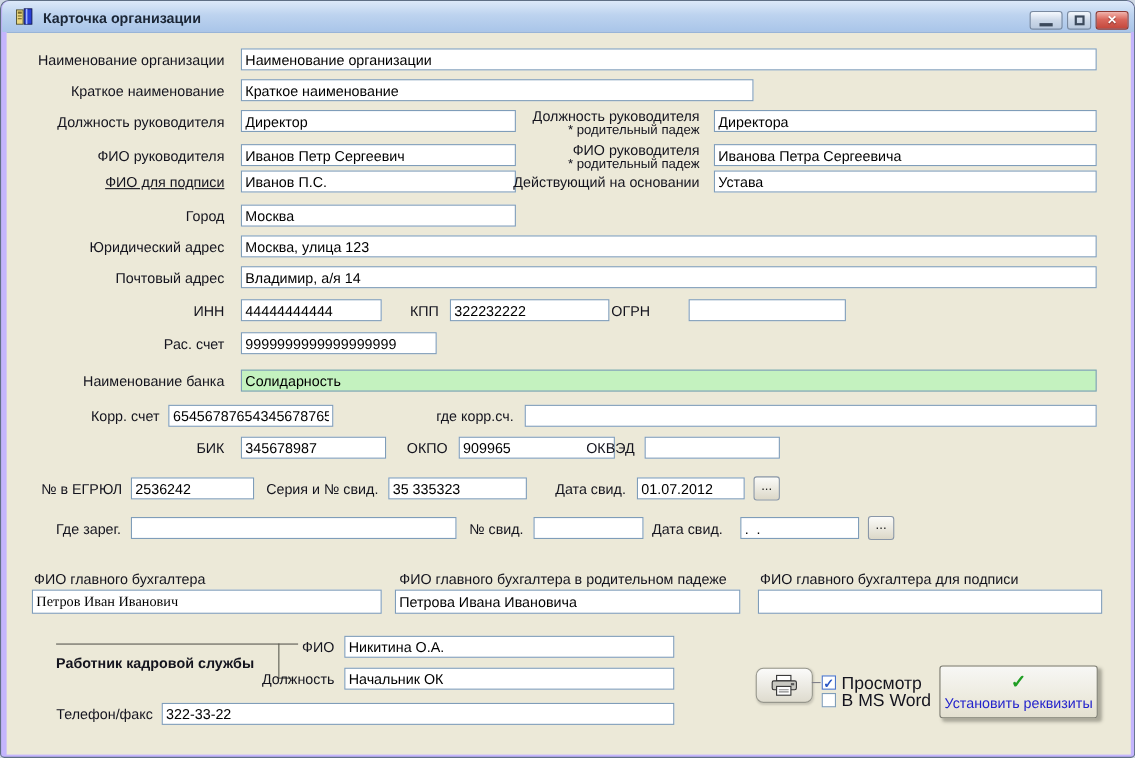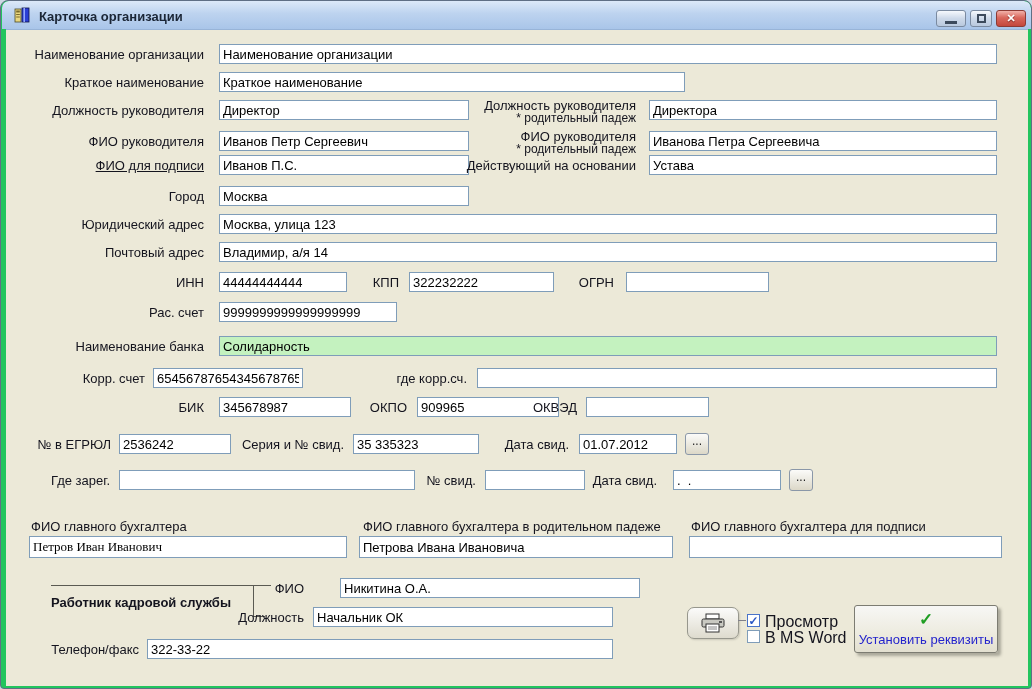--- a/index.html
+++ b/index.html
@@ -1,16 +1,16 @@
 <!DOCTYPE html>
 <html><head>
 <meta charset="utf-8">
 <style>
   html,body{margin:0;padding:0;background:#cfd8e4;font-family:"Liberation Sans",sans-serif;}
-  .frame{position:relative;width:1032px;height:689px;background:#22c55e;border:1px solid #5f6f85;
+  .frame{position:relative;width:1032px;height:689px;background:#c4b5fd;border:1px solid #5f6f85;
          border-radius:8px 8px 4px 4px;box-sizing:border-box;overflow:hidden;}
   .titlebar{position:absolute;left:1px;top:0;width:1029px;height:28px;border-radius:7px 7px 0 0;
             background:linear-gradient(#dce9f9,#bdd3ef 45%,#a9c5e9);}
   .title-text{position:absolute;left:37px;top:8px;font-size:13px;font-weight:700;color:#1b2636;}
   .title-icon{position:absolute;left:12px;top:6px;width:20px;height:16px;}
   .win-btn{position:absolute;top:9px;height:17px;border:1px solid #7a8aa0;border-radius:3px;
            background:linear-gradient(#f6f9fd,#cdd9e9 50%,#b9c9de);box-sizing:border-box;
            display:flex;align-items:center;justify-content:center;font-size:10px;color:#33404f;cursor:default;}
   .win-btn.close{background:linear-gradient(#f2b2aa,#d9675c 45%,#c3473c);border-color:#8d3a34;color:#fff;font-weight:700;}
   .glyph-min{width:12px;height:3px;background:#3c4a5c;margin-top:7px;}
@@ -98,21 +98,21 @@
   <span class="lbl" style="right:827px;top:216px;">Юридический адрес</span>
   <input class="inp" style="left: 218px; top: 213px; width: 778px;" value="Москва, улица 123">
 
   <span class="lbl" style="right:827px;top:244px;">Почтовый адрес</span>
   <input class="inp" style="left: 218px; top: 241px; width: 778px;" value="Владимир, а/я 14">
 
   <span class="lbl" style="right:827px;top:274px;">ИНН</span>
   <input class="inp" style="left: 218px; top: 271px; width: 128px;" value="44444444444">
   <span class="lbl" style="right:632px;top:274px;">КПП</span>
   <input class="inp" style="left: 408px; top: 271px; width: 145px;" value="322232222">
-  <span class="lbl" style="right:417px;top:274px;">ОГРН</span>
+  <span class="lbl" style="right:440px;top:274px;">ОГРН</span>
   <input class="inp" style="left: 625px; top: 271px; width: 143px;" value="">
 
   <span class="lbl" style="right:827px;top:304px;">Рас. счет</span>
   <input class="inp" style="left: 218px; top: 301px; width: 178px;" value="9999999999999999999">
 
   <span class="lbl" style="right:827px;top:338px;">Наименование банка</span>
   <input class="inp green" style="left: 218px; top: 335px; width: 778px;" value="Солидарность">
 
   <span class="lbl" style="right:886px;top:370px;">Корр. счет</span>
   <input class="inp" style="left: 152px; top: 367px; width: 150px;" value="65456787654345678765">
@@ -147,21 +147,21 @@
   <span class="lbl" style="left:690px;top:518px;">ФИО главного бухгалтера для подписи</span>
   <input class="inp" style="left: 28px; top: 535px; width: 318px; height: 22px; font-family: Liberation Serif, serif;" value="Петров Иван Иванович">
   <input class="inp" style="left: 358px; top: 535px; width: 314px; height: 22px;" value="Петрова Ивана Ивановича">
   <input class="inp" style="left: 688px; top: 535px; width: 313px; height: 22px;" value="">
 
   <span class="bold-title" style="left:50px;top:594px;">Работник кадровой службы</span>
   <div class="line" style="left:50px;top:584px;width:220px;height:1px;"></div>
   <div class="line" style="left:252px;top:584px;width:1px;height:32px;"></div>
   <div class="line" style="left:252px;top:615px;width:12px;height:1px;"></div>
   <span class="lbl" style="right:727px;top:580px;">ФИО</span>
-  <input class="inp" style="left: 312px; top: 577px; width: 300px; margin-left: 27px;" value="Никитина О.А.">
+  <input class="inp" style="left: 312px; top: 577px; width: 300px;" value="Никитина О.А.">
   <span class="lbl" style="right:727px;top:609px;">Должность</span>
   <input class="inp" style="left: 312px; top: 606px; width: 300px;" value="Начальник ОК">
 
   <span class="lbl" style="right:892px;top:641px;">Телефон/факс</span>
   <input class="inp" style="left: 146px; top: 638px; width: 466px;" value="322-33-22">
 
   <div class="print-btn">
     <svg width="26" height="20" viewBox="0 0 26 20">
       <rect x="6" y="1" width="13" height="5" fill="#fff" stroke="#333" stroke-width="1"></rect>
       <rect x="2" y="6" width="22" height="8" rx="1.5" fill="#c9c9c2" stroke="#333" stroke-width="1"></rect>

